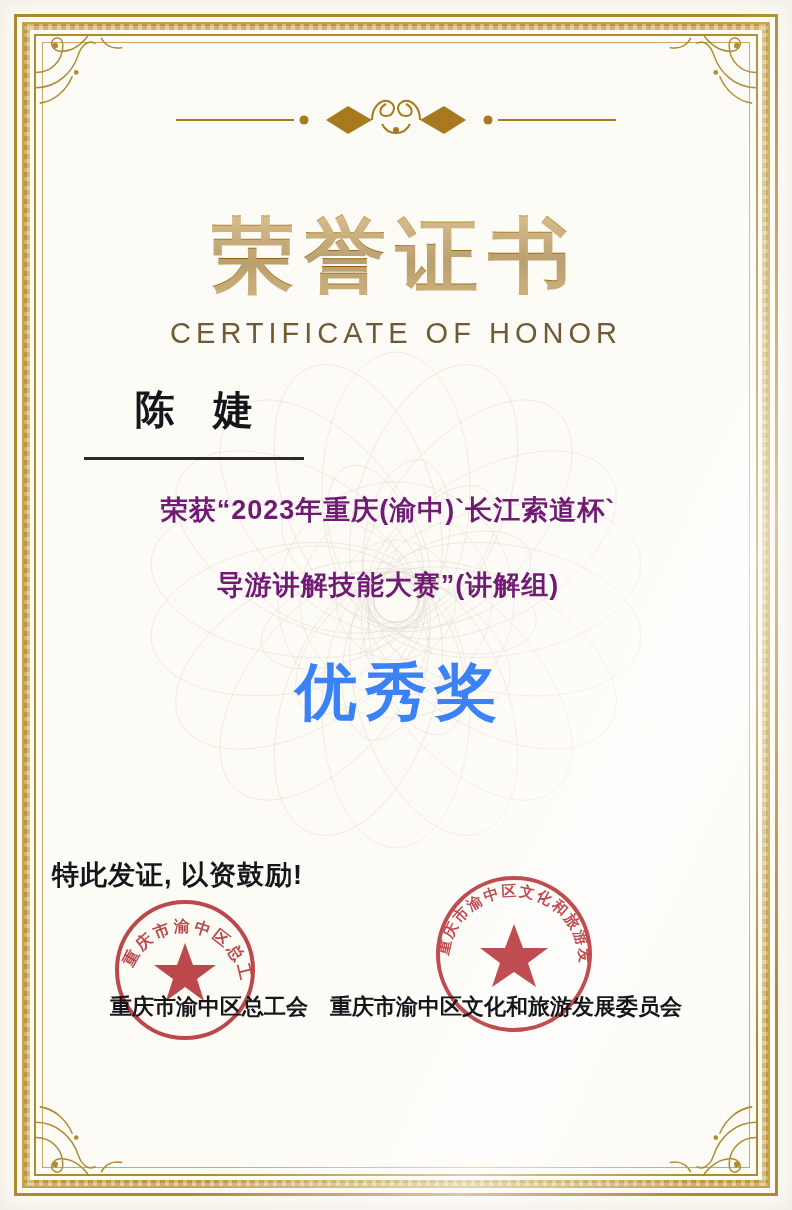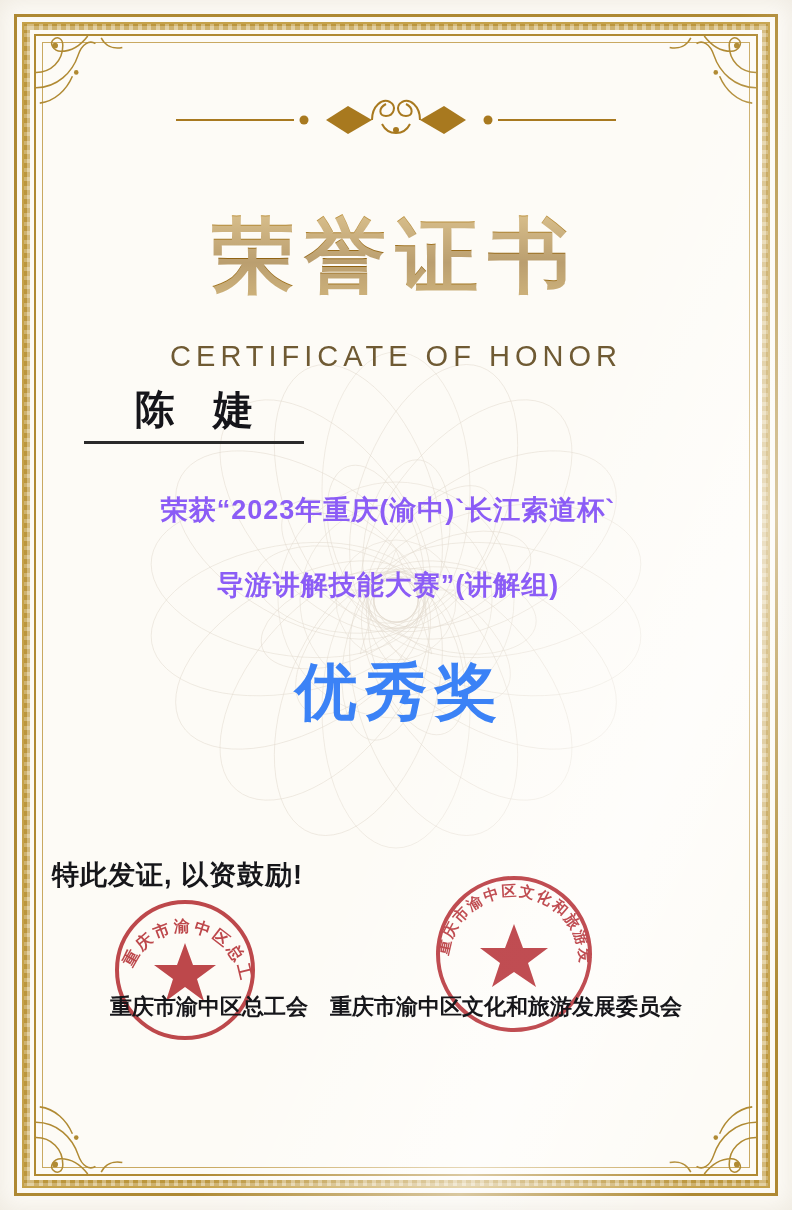--- a/index.html
+++ b/index.html
@@ -126,47 +126,46 @@
   }
   .title-en {
     position: absolute;
     top: 265px;
     left: 0; right: 0;
     text-align: center;
     font-family: "Liberation Sans", sans-serif;
     font-size: 29px;
     letter-spacing: 5px;
     color: #6f5a33;
-    margin-top: 23px;
   }
 
   .recipient {
     position: absolute;
     top: 330px;
     left: 32px;
     width: 220px;
     text-align: center;
     font-family: "Liberation Serif", serif;
     font-size: 40px;
     font-weight: bold;
     color: #15151a;
-    padding-bottom: 4px;
+    padding-bottom: 20px;
     border-bottom: 3px solid #2a2a2a;
     letter-spacing: 14px;
     text-indent: 14px;
   }
 
   .body-line {
     position: absolute;
     left: 0; right: 16px;
     text-align: center;
     font-family: "Liberation Sans", sans-serif;
     font-size: 27px;
     font-weight: bold;
-    color: #8b5cf6;
+    color: #701a75;
     letter-spacing: 1px;
   }
   .body-line.l1 { top: 440px; }
   .body-line.l2 { top: 515px; }
 
   .award {
     position: absolute;
     top: 598px;
     left: 0; right: 0;
     text-align: center;

